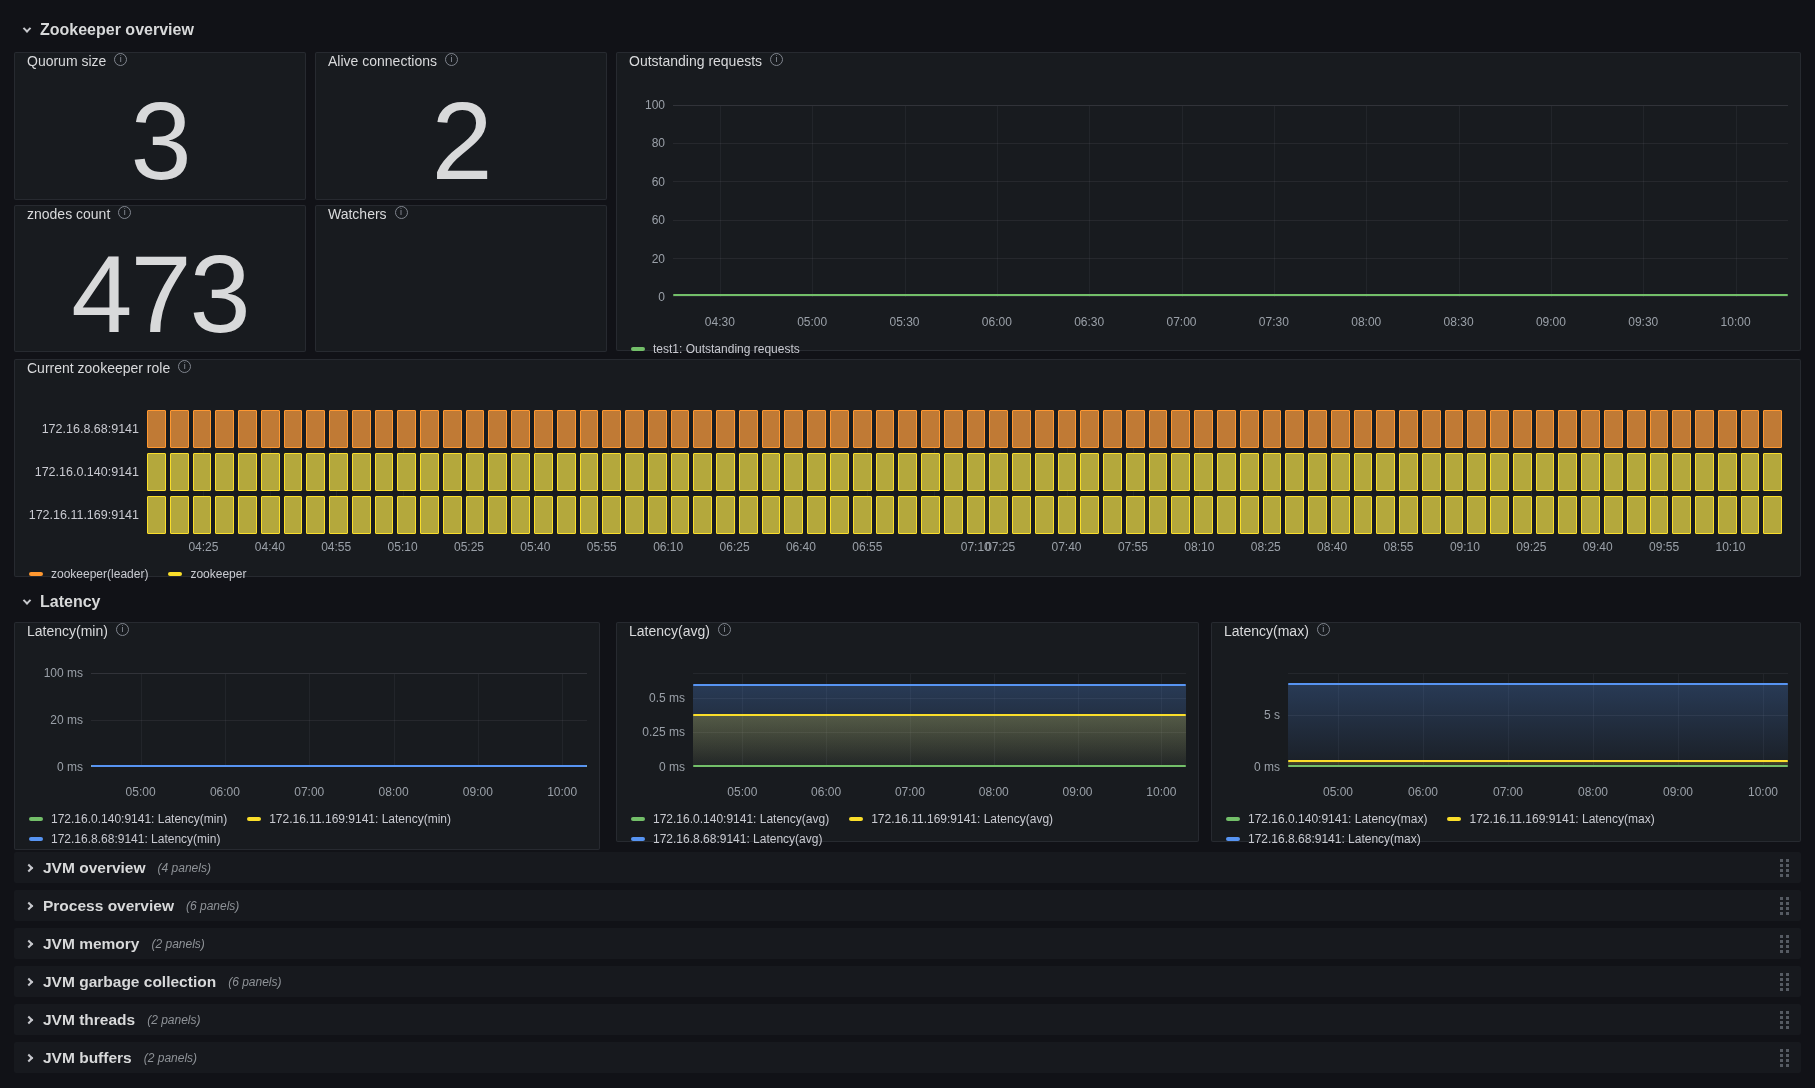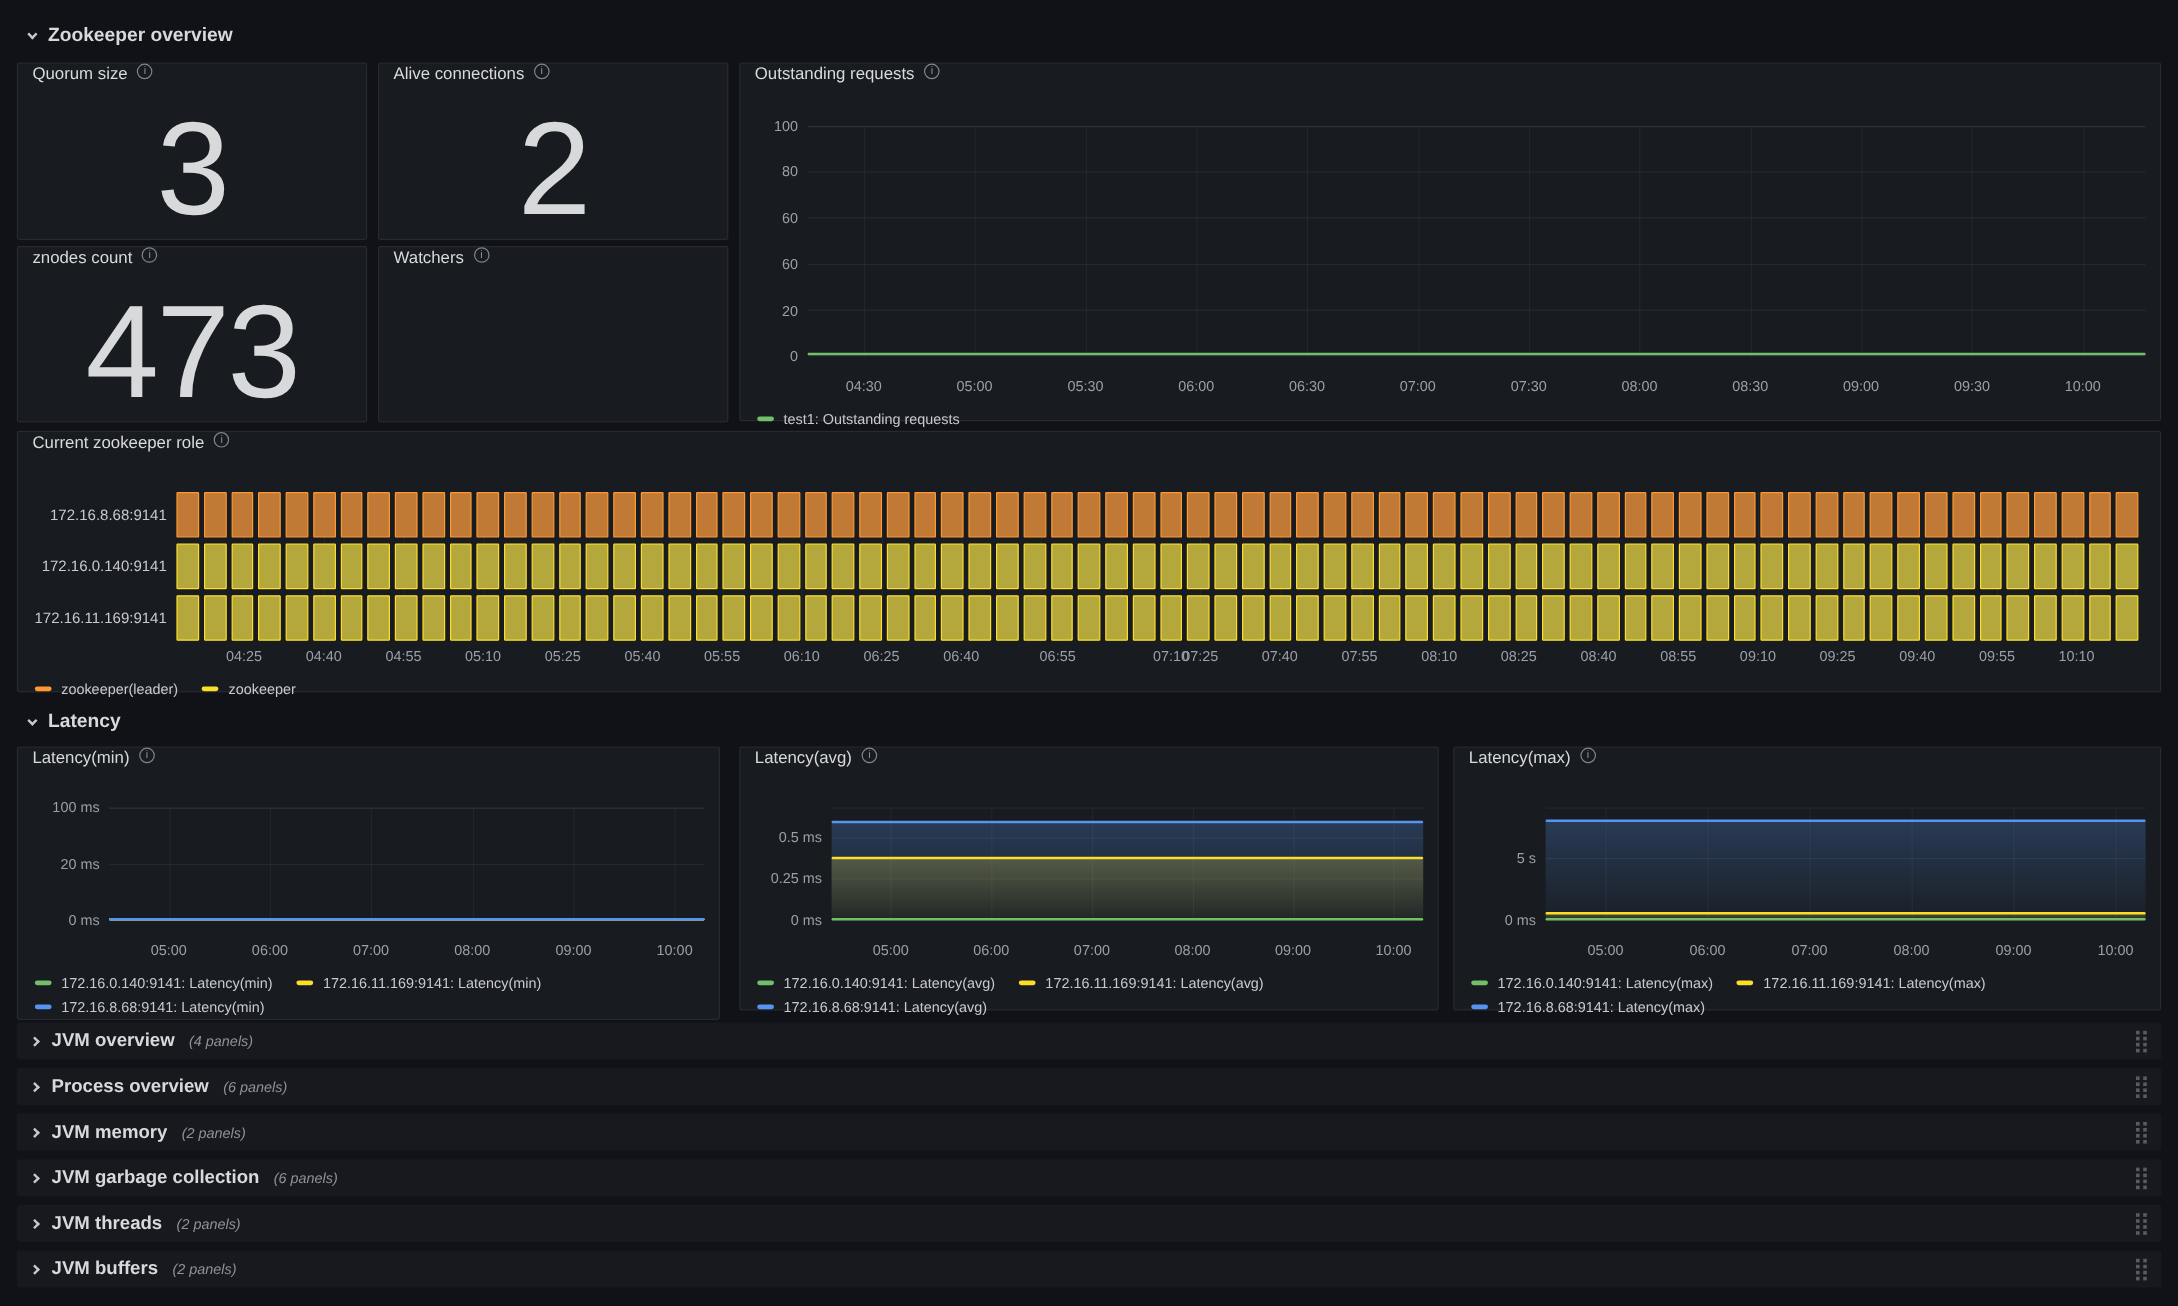--- a/index.html
+++ b/index.html
@@ -447,21 +447,21 @@
       <span class="xtick" style="left: 3.45%;">04:25</span>
       <span class="xtick" style="left: 7.51087%;">04:40</span>
       <span class="xtick" style="left: 11.5717%;">04:55</span>
       <span class="xtick" style="left: 15.6326%;">05:10</span>
       <span class="xtick" style="left: 19.6935%;">05:25</span>
       <span class="xtick" style="left: 23.7543%;">05:40</span>
       <span class="xtick" style="left: 27.8152%;">05:55</span>
       <span class="xtick" style="left: 31.8761%;">06:10</span>
       <span class="xtick" style="left: 35.937%;">06:25</span>
       <span class="xtick" style="left: 39.9978%;">06:40</span>
-      <span class="xtick" style="left: 44.0587%; margin-left: 14px;">06:55</span>
+      <span class="xtick" style="left: 44.0587%;">06:55</span>
       <span class="xtick" style="left: 48.1196%; margin-left: 42px;">07:10</span>
       <span class="xtick" style="left: 52.1804%;">07:25</span>
       <span class="xtick" style="left: 56.2413%;">07:40</span>
       <span class="xtick" style="left: 60.3022%;">07:55</span>
       <span class="xtick" style="left: 64.363%;">08:10</span>
       <span class="xtick" style="left: 68.4239%;">08:25</span>
       <span class="xtick" style="left: 72.4848%;">08:40</span>
       <span class="xtick" style="left: 76.5457%;">08:55</span>
       <span class="xtick" style="left: 80.6065%;">09:10</span>
       <span class="xtick" style="left: 84.6674%;">09:25</span>

